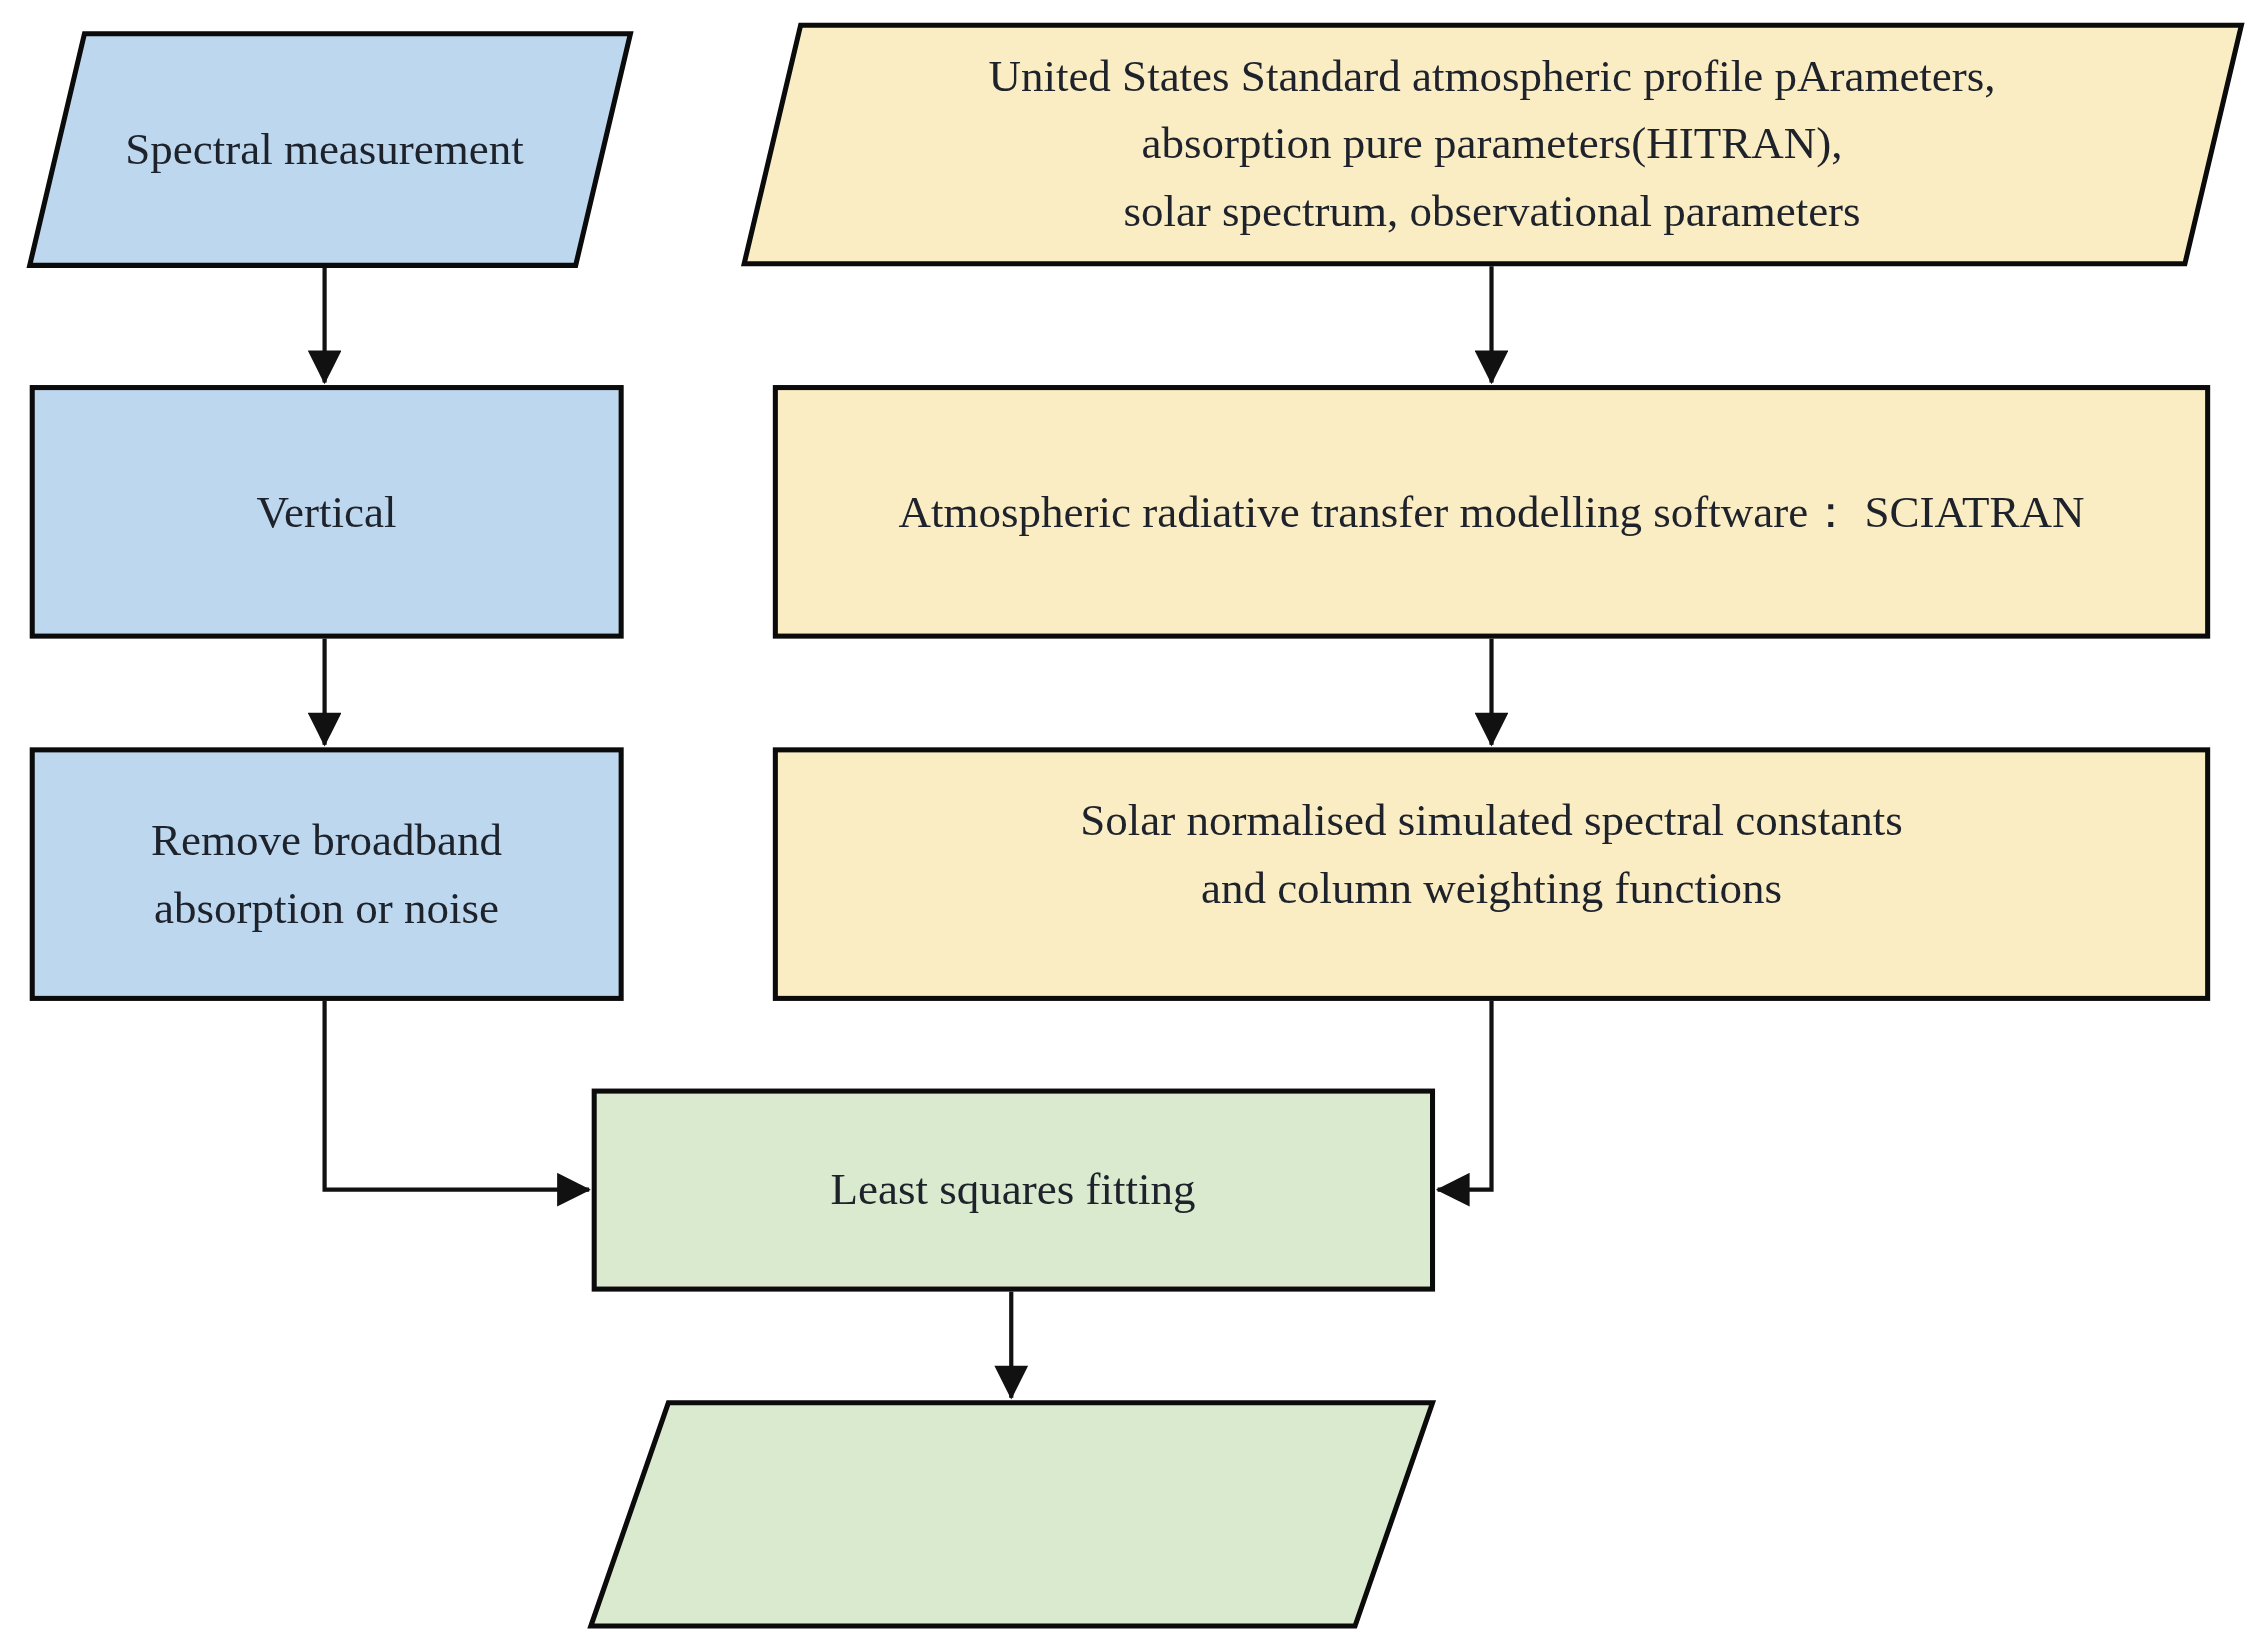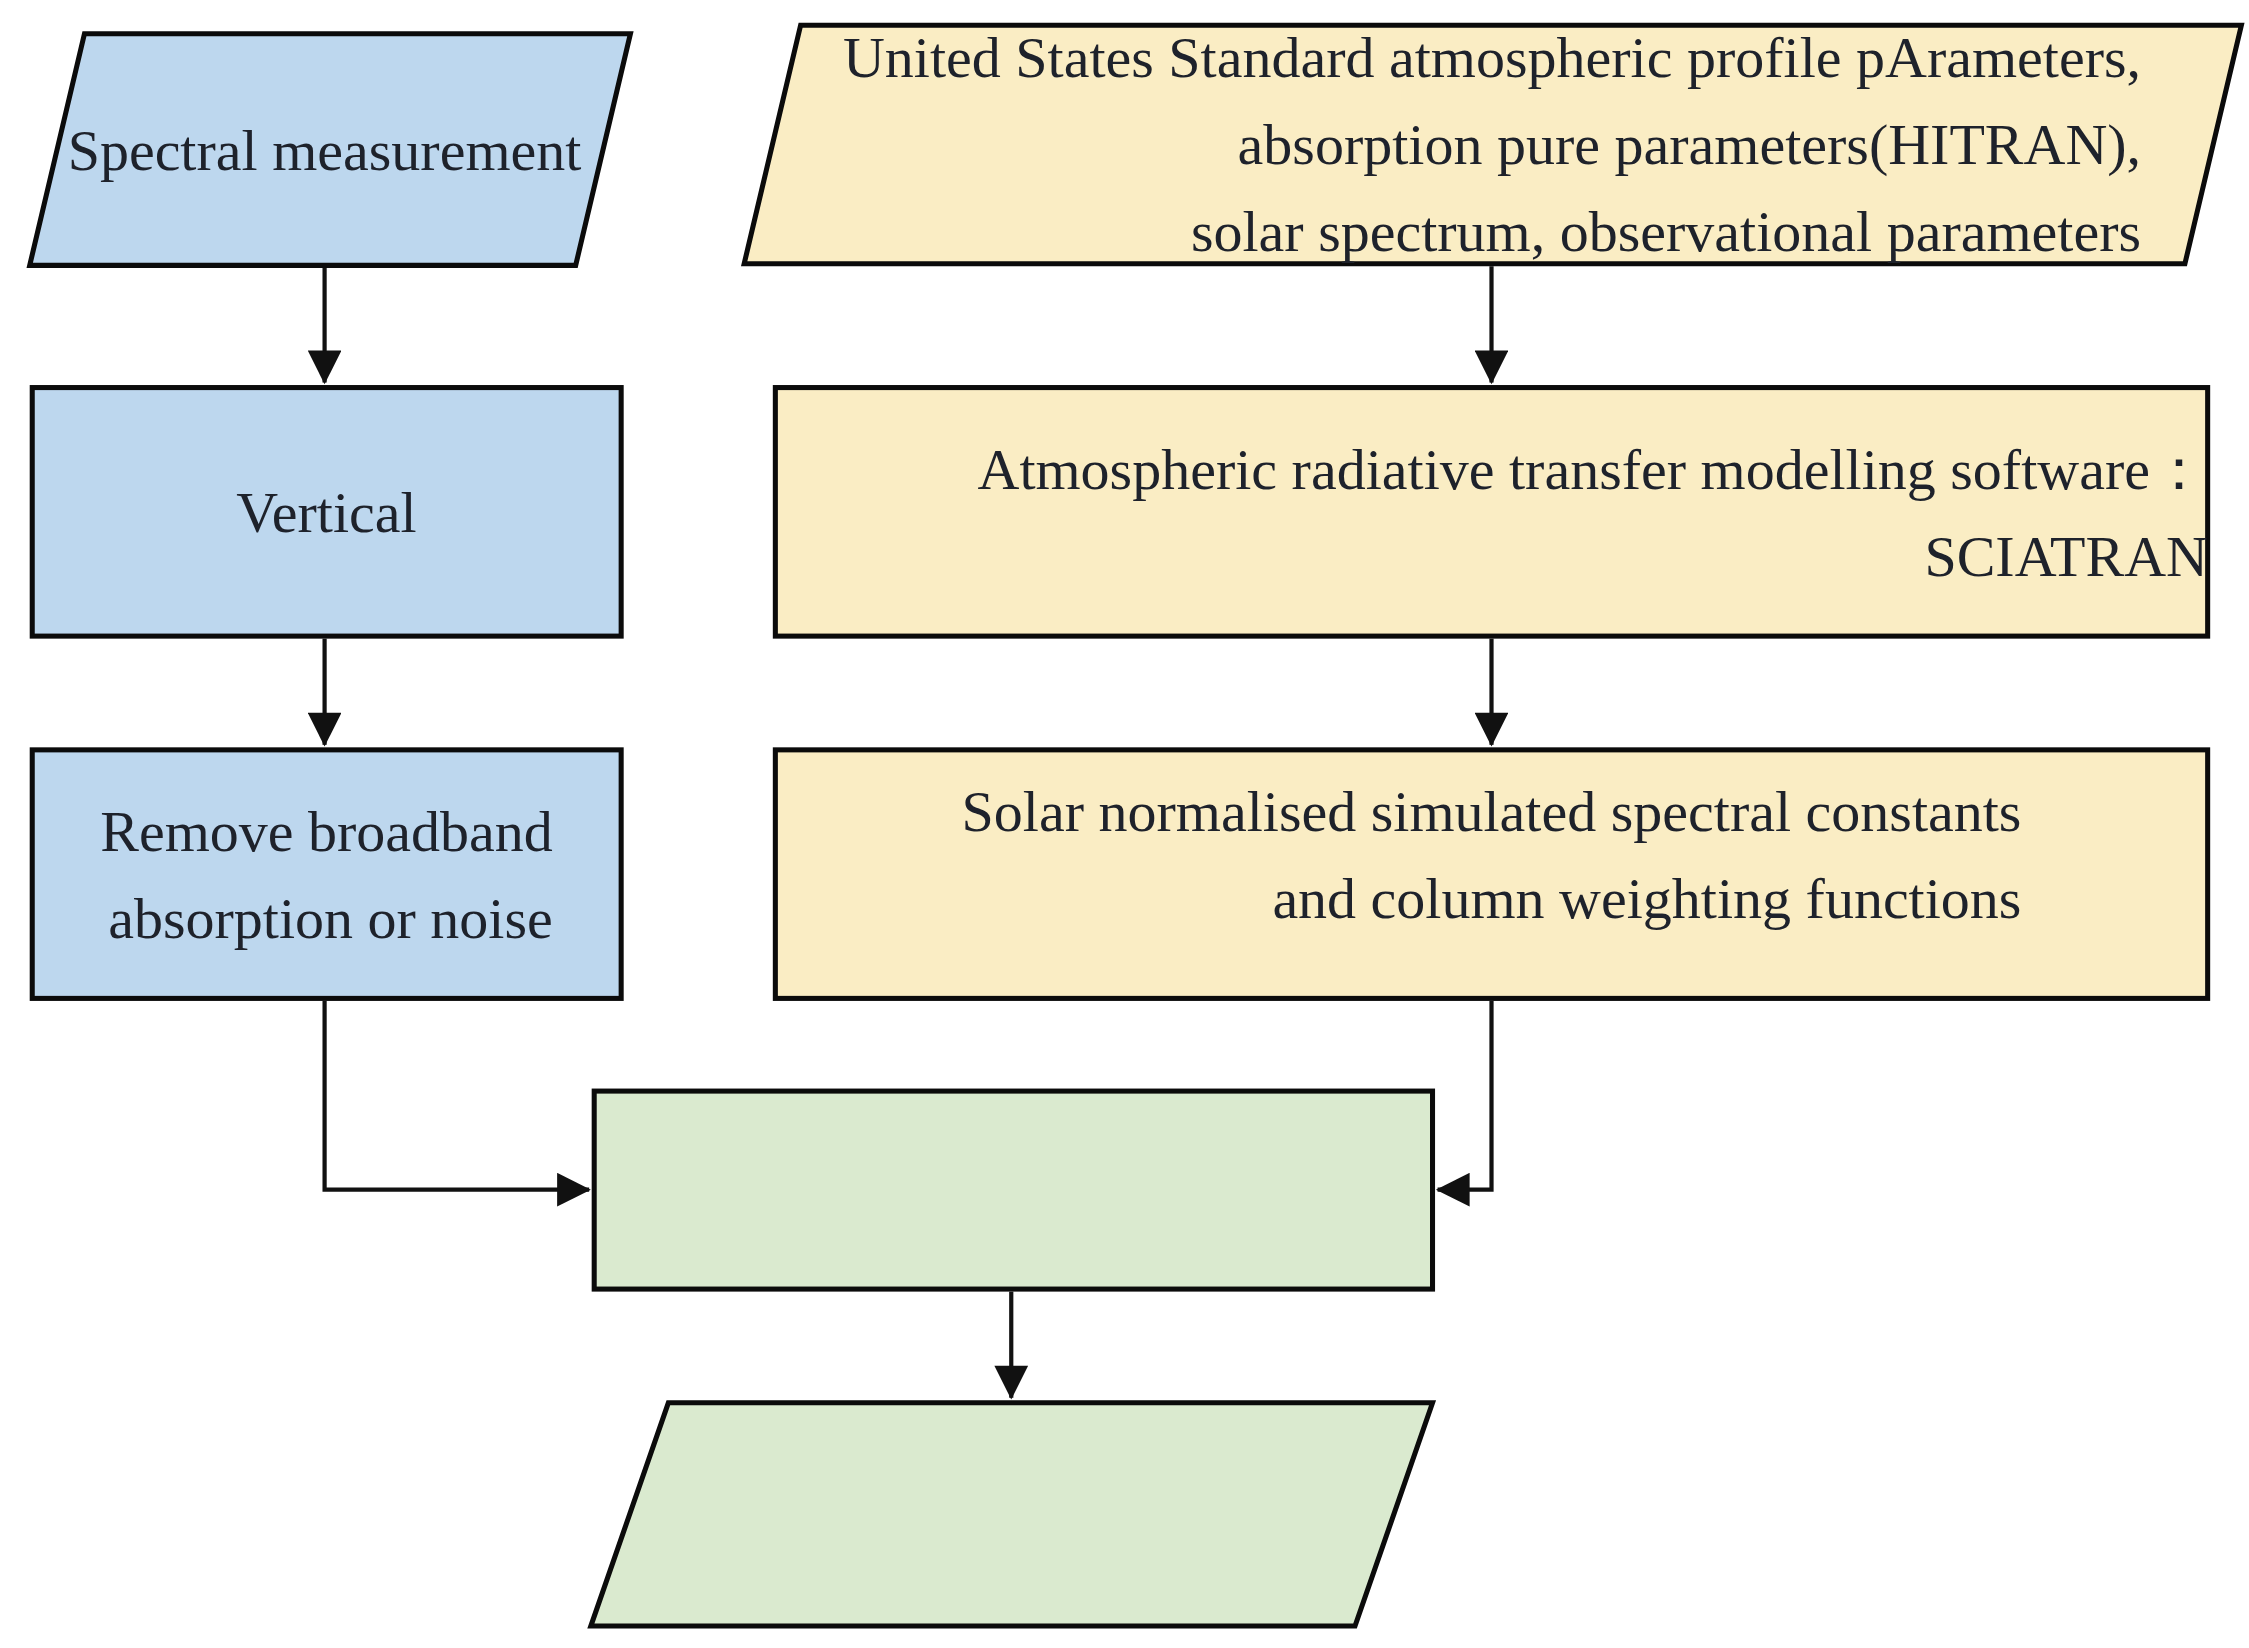--- a/index.html
+++ b/index.html
@@ -30,23 +30,23 @@
   }
   .node-label {
     position: absolute;
     display: flex;
     align-items: center;
     justify-content: center;
     pointer-events: none;
   }
   .label-text {
     white-space: pre-line;
-    text-align: right;
+    text-align: center;
     color: #1e222b;
-    font-size: 58px;
+    font-size: 45px;
     line-height: 1.5;
   }
 </style>
 </head>
 <body>
 
 <div class="canvas">
 
   <svg class="diagram-layer" viewBox="0 0 2670 1956" xmlns="http://www.w3.org/2000/svg">
     <defs>
@@ -101,16 +101,19 @@
 
   <div class="node-label" style="left:775px; top:388px; width:1433px; height:249px;">
     <div class="label-text">Atmospheric radiative transfer modelling software： SCIATRAN</div>
   </div>
 
   <div class="node-label" style="left:775px; top:730px; width:1433px; height:249px;">
     <div class="label-text">Solar normalised simulated spectral constants
 and column weighting functions</div>
   </div>
 
+  <div class="node-label" style="left:594px; top:1091px; width:838px; height:198px;">
+    <div class="label-text">Least squares fitting</div>
+  </div>
 
 
 </div>
 
 
 </body></html>

